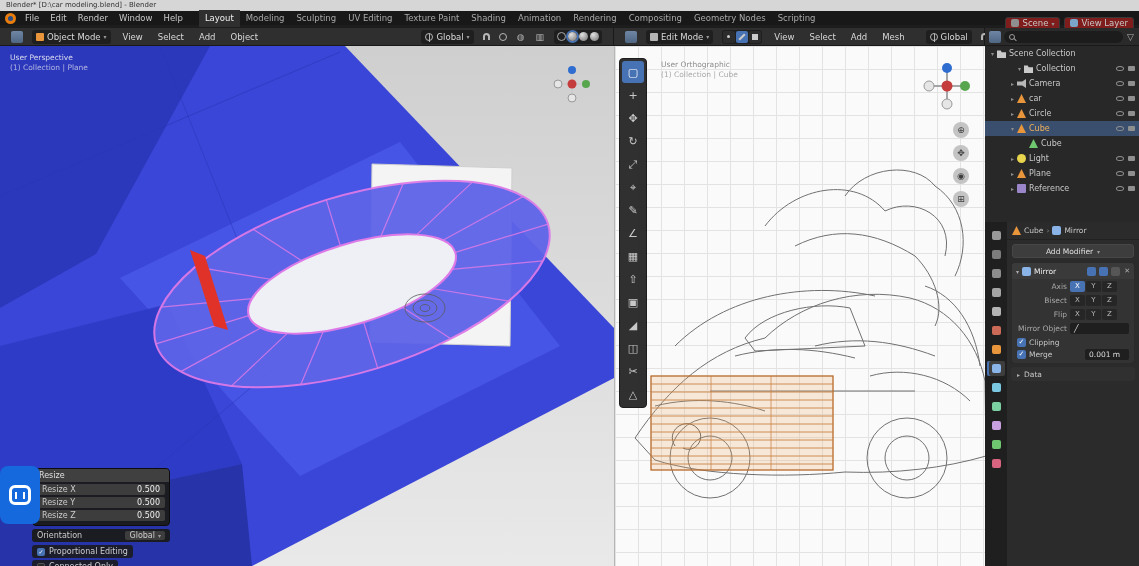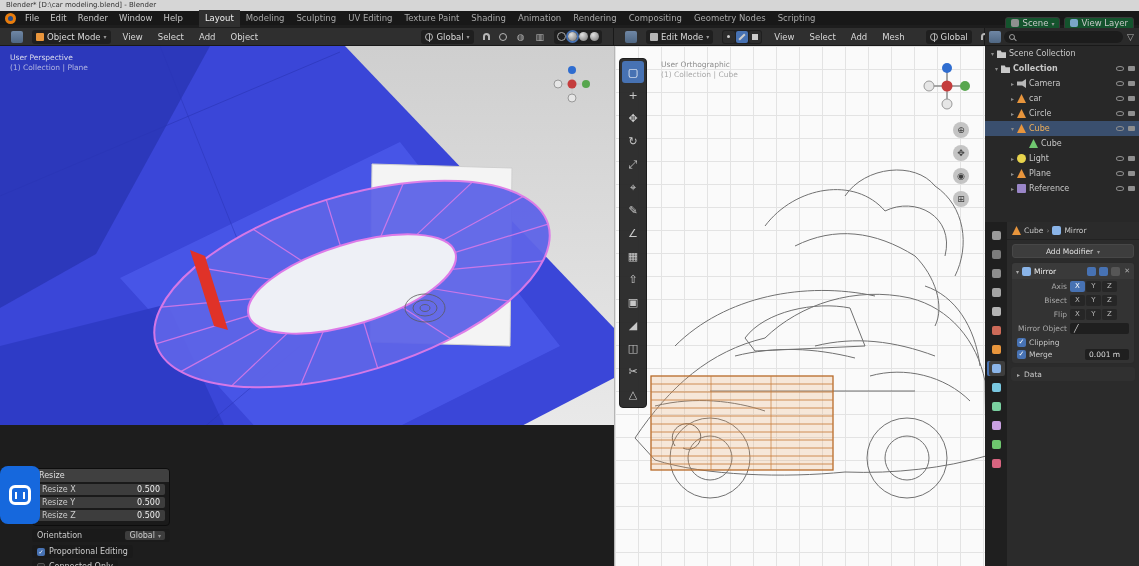--- a/index.html
+++ b/index.html
@@ -19,21 +19,21 @@
     font-size:8.5px; color:#c8c8c8; padding:0 5px; }
   .logo { width:11px; height:11px; border-radius:50%; background:#e87d0d;
     position:relative; flex:none; margin-right:3px; }
   .logo::after { content:''; position:absolute; left:3px; top:3px; width:5px; height:5px;
     border-radius:50%; background:#2a4f8a; }
   .menu-item { padding:0 5px; height:15px; line-height:15px; border-radius:2px; }
   .ws-tabs { display:flex; margin-left:10px; height:17px; }
   .ws-tab { padding:0 6px; line-height:17px; color:#a8a8a8; white-space:nowrap; }
   .ws-tab.active { background:#2f2f2f; color:#efefef; }
   .menubar-right { margin-left:auto; display:flex; gap:4px; align-items:center; }
-  .scene-pill { display:flex; align-items:center; gap:3px; background:#14532d;
+  .scene-pill { display:flex; align-items:center; gap:3px; background:#7f1d1d;
     border:1px solid #383838; border-radius:3px; padding:1px 5px; height:13px; white-space:nowrap;margin-top:10px; }
   .pill-ic { width:8px; height:8px; border-radius:2px; background:#8f8f8f; flex:none; }
   .pill-ic.vl { background:#7aa5c8; }
   .caret { font-size:6px; color:#999; }
   
   .vp-header { position:absolute; top:28px; height:18px; background:#2f2f2f;
     border-bottom:1px solid #191919; border-right:1px solid #191919;
     display:flex; align-items:center; gap:9px; font-size:8.5px; color:#d8d8d8; padding:0 11px;
     white-space:nowrap; z-index:8; }
   #lh { left:0; width:614px; }
@@ -68,21 +68,21 @@
   
   .ol-header { position:absolute; left:985px; top:28px; width:154px; height:18px;
     background:#2a2a2a; border-bottom:1px solid #191919; display:flex; align-items:center;
     gap:3px; padding:0 4px; z-index:8; }
   .ol-search { flex:1; height:12px; background:#1c1c1c; border-radius:6px;
     display:flex; align-items:center; padding:0 5px; }
   .search-ic { width:6px; height:6px; border:1px solid #999; border-radius:50%; position:relative; }
   .search-ic::after { content:''; position:absolute; width:4px; height:1px; background:#999;
     right:-3px; bottom:-1px; transform:rotate(45deg); }
   
-  .vp-left { position:absolute; left:0; top:46px; width:614px; height:379px;
+  .vp-left { position:absolute; left:0; top:46px; width:614px; height:520px;
     background:linear-gradient(#cfcfcf,#e9e9e9); overflow:hidden; }
   .vp-info { position:absolute; font-size:7.5px; line-height:10px; z-index:5; }
   .vp-info.light { color:rgba(245,245,245,.85); left:10px; top:7px; }
   .vp-info.dark { color:#8d8d8d; left:46px; top:14px; }
   
   .vp-right { position:absolute; left:614px; top:46px; width:371px; height:520px;
     background-color:#fafafa;
     background-image:linear-gradient(to right,#e3e3e3 1px,transparent 1px),
                      linear-gradient(to bottom,#e3e3e3 1px,transparent 1px);
     background-size:23px 23px; overflow:hidden; border-left:1px solid #b5b5b5; }
@@ -125,21 +125,21 @@
   .outliner { position:absolute; left:985px; top:46px; width:154px; height:176px;
     background:#282828; overflow:hidden; font-size:8px; z-index:4; }
   .ol-row { display:flex; align-items:center; height:15px; padding-right:4px; color:#c8c8c8; }
   .ol-row.sel { background:#3a4f6e; color:#fff; }
   .ol-row.sel .ol-label { color:#f0b05a; }
   .ol-arrow { width:9px; font-size:6px; color:#8a8a8a; text-align:center; flex:none; }
   .ol-label { margin-left:3px; white-space:nowrap; overflow:hidden; }
   .ol-right { margin-left:auto; display:flex; gap:4px; align-items:center; }
   .mi-eye { width:8px; height:5px; border:1px solid #8f8f8f; border-radius:50%; }
   .mi-cam { width:7px; height:5px; background:#8f8f8f; border-radius:1px; }
-  .ind0 { padding-left:3px; } .ind1 { padding-left:7px;font-weight:bold; }
+  .ind0 { padding-left:3px; } .ind1 { padding-left:30px; }
   .ind2 { padding-left:23px; } .ind3 { padding-left:35px; }
   .ic { width:9px; height:9px; display:inline-block; flex:none; }
   .ic-collection { background:#c9c9c9; clip-path:polygon(0 18%,42% 18%,52% 36%,100% 36%,100% 100%,0 100%); }
   .ic-camera { background:#b8b8b8; clip-path:polygon(0 28%,58% 28%,100% 0,100% 100%,58% 72%,0 72%); }
   .ic-mesh { background:#e8953c; clip-path:polygon(50% 0,100% 100%,0 100%); }
   .ic-meshdata { background:#6fc76f; clip-path:polygon(50% 0,100% 100%,0 100%); }
   .ic-light { background:#e8d44d; border-radius:50%; }
   .ic-image { background:#9a86c8; border-radius:1px; }
   
   .props-tabbar { position:absolute; left:985px; top:222px; width:22px; height:344px;

